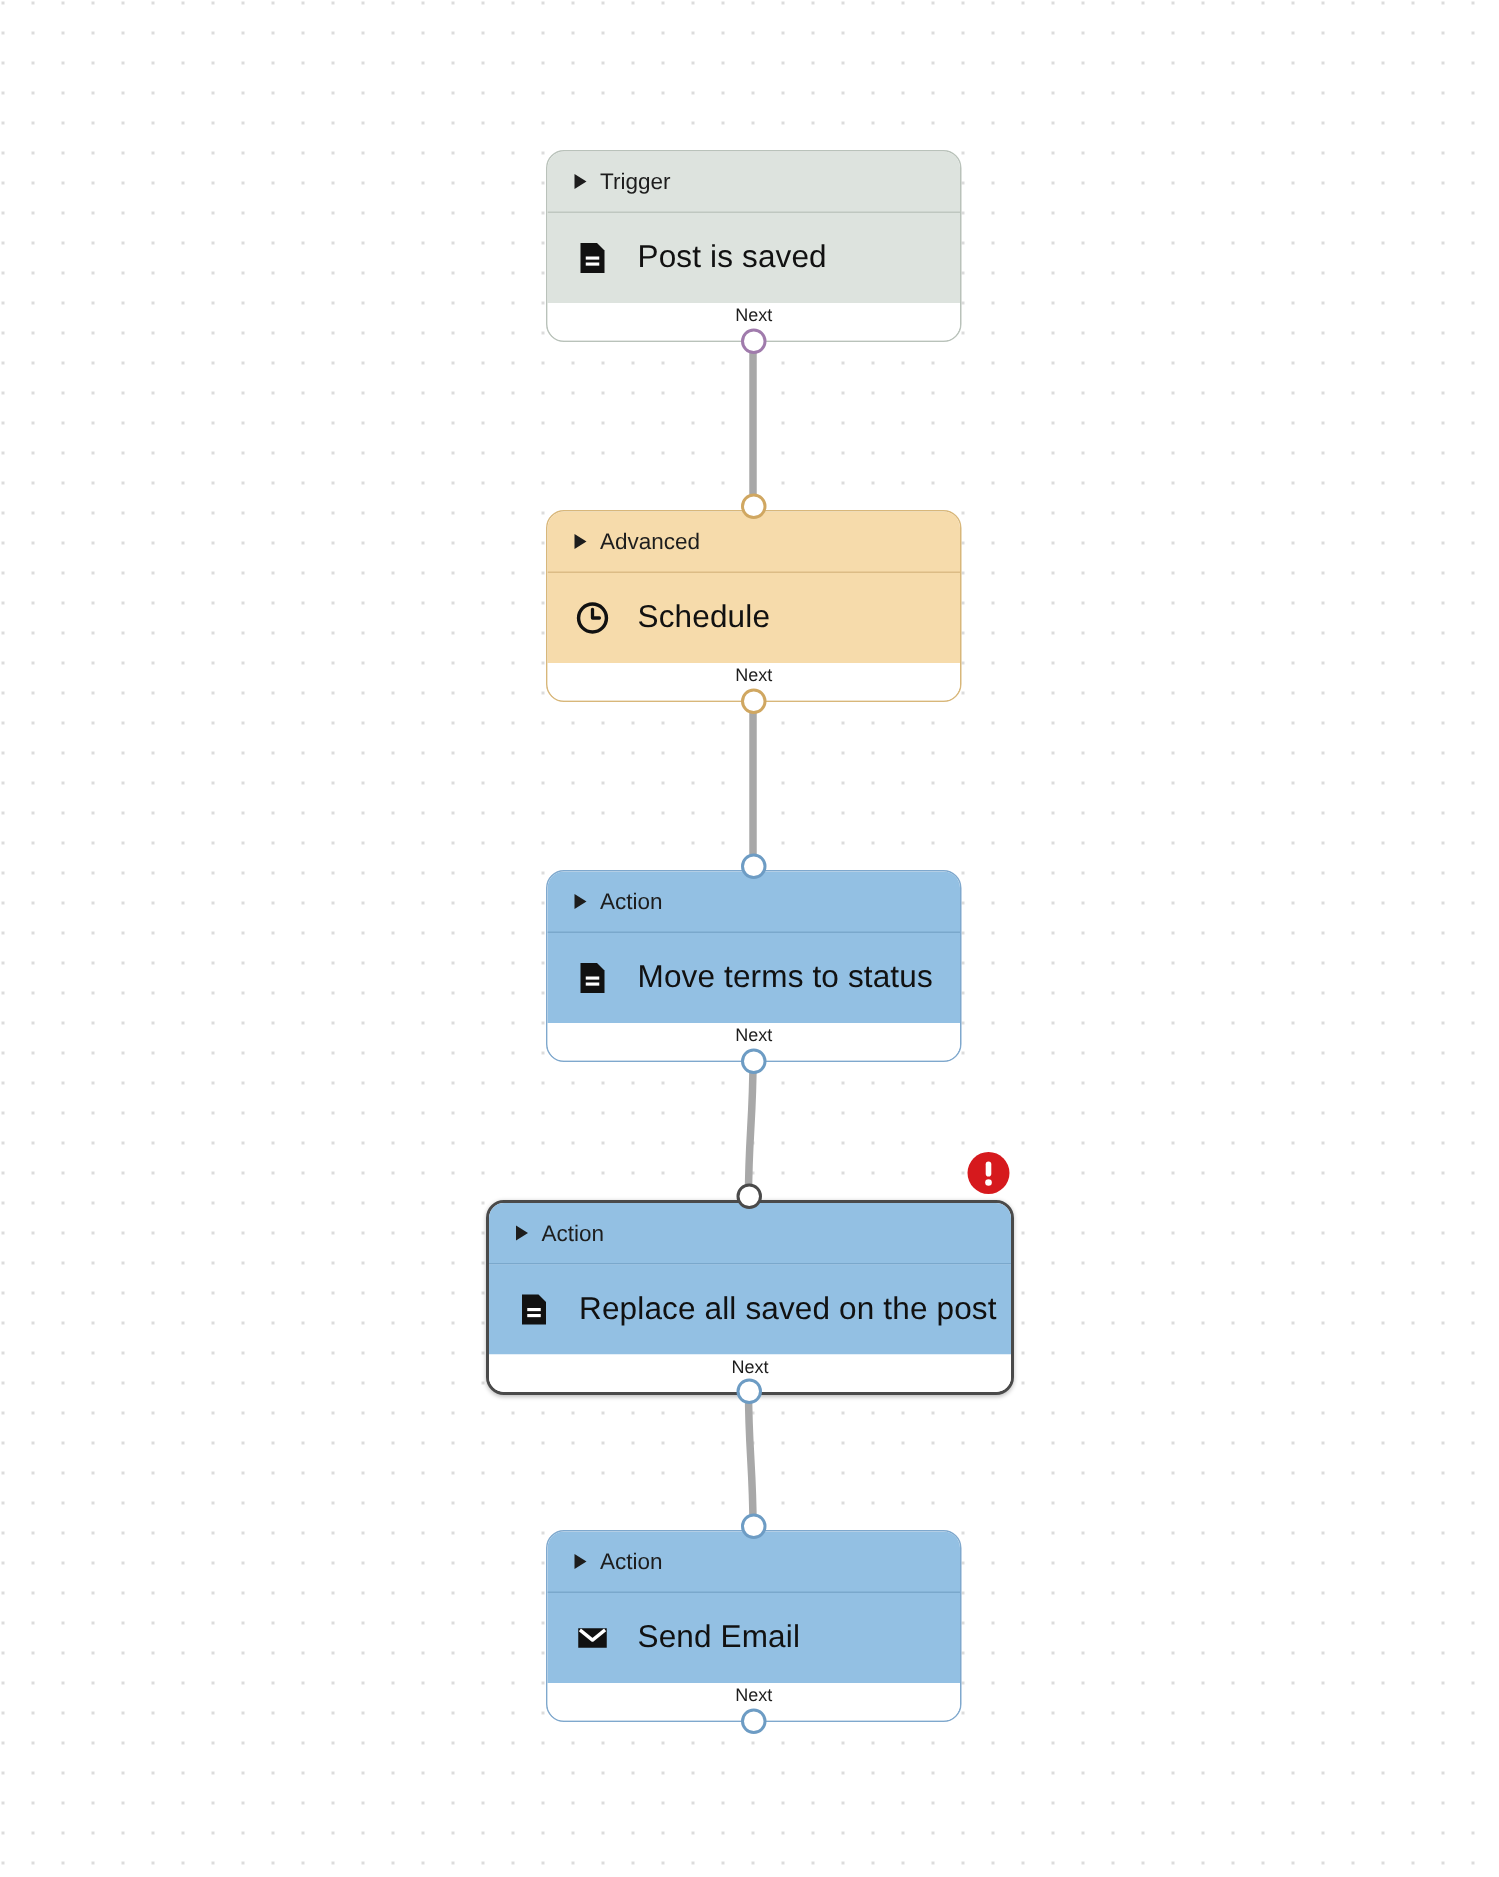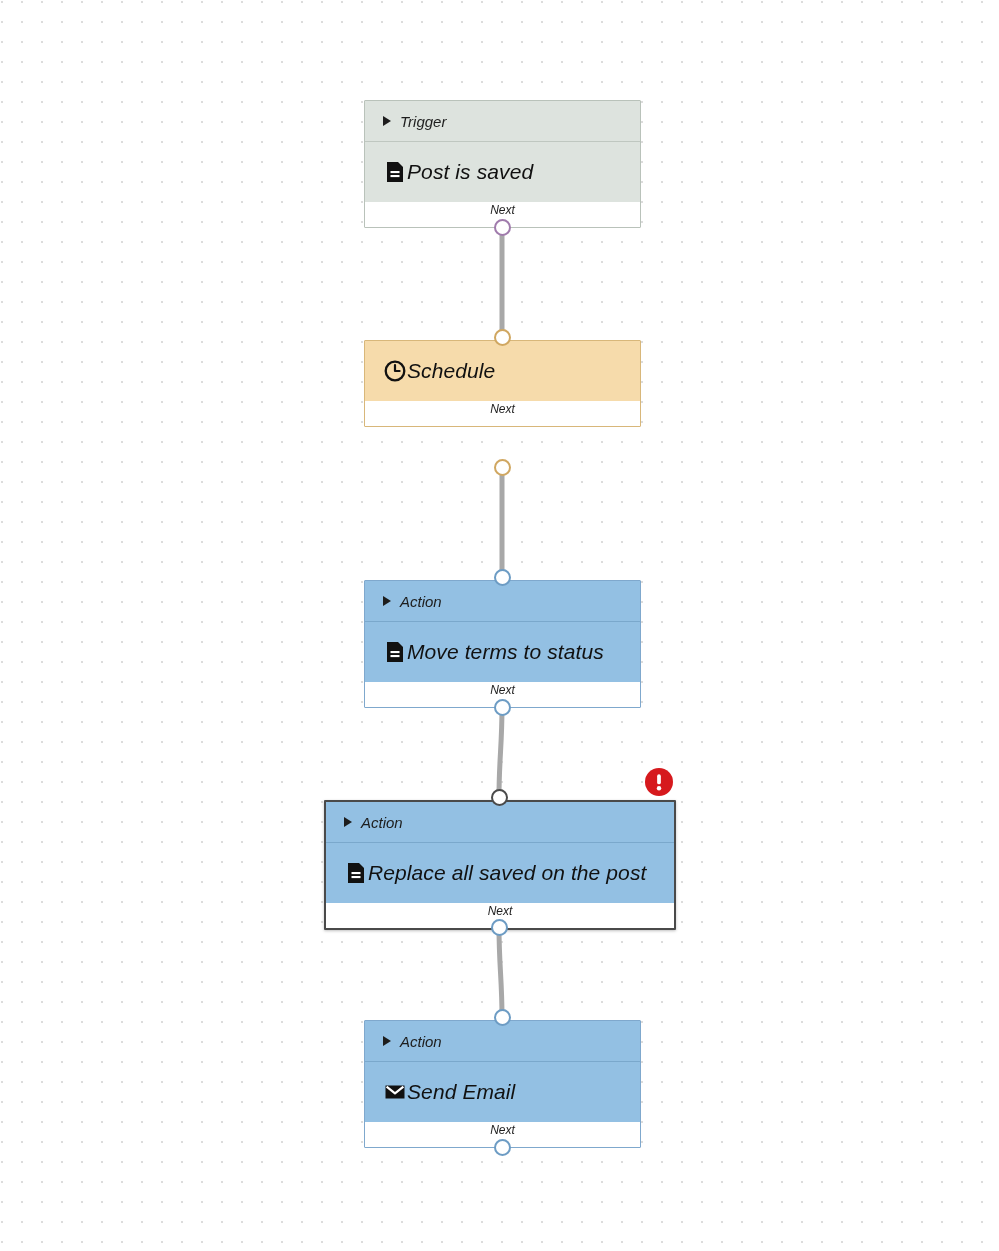--- a/index.html
+++ b/index.html
@@ -27,25 +27,24 @@
     top: 0;
     width: 999px;
     height: 1251px;
     pointer-events: none;
   }
 
   
   .node {
     position: absolute;
     box-sizing: border-box;
-    border-radius: 1px;
+    border-radius: 12px;
     border: 1.5px solid #b9c2ba;
     background: #ffffff;
     overflow: hidden;
-    font-style: italic;
   }
   .node.selected {
     border: 2.5px solid #4a4a4a;
     box-shadow: 0 1px 3px rgba(0,0,0,0.25);
     z-index: 6;
   }
   .node-header {
     display: flex;
     align-items: center;
     gap: 9px;
@@ -59,20 +58,21 @@
     width: 0;
     height: 0;
     border-left: 8px solid #1d1d1d;
     border-top: 5.5px solid transparent;
     border-bottom: 5.5px solid transparent;
     flex: 0 0 auto;
   }
   .node-body {
     display: flex;
     align-items: center;
+    gap: 18px;
     padding: 0 14px 0 18px;
     height: 60px;
   }
   .node-icon {
     flex: 0 0 auto;
     width: 24px;
     height: 24px;
     display: block;
   }
   .node-title {
@@ -157,20 +157,24 @@
         <rect x="7.5" y="11" width="9" height="2.1" fill="#ffffff"></rect>
         <rect x="7.5" y="15" width="9" height="2.1" fill="#ffffff"></rect>
       </svg>
       <span class="node-title">Post is saved</span>
     </div>
     <div class="node-footer">Next</div>
   </div>
   <div class="port port-purple" style="left:494px; top:219px;"></div>
 
   <div class="node n-advanced" style="left:364px; top:340px; width:277px;">
+    <div class="node-header">
+      <span class="caret"></span>
+      <span>Advanced</span>
+    </div>
     <div class="node-body">
       <svg class="node-icon" viewBox="0 0 24 24">
         <circle cx="12" cy="12" r="9.3" fill="none" stroke="#111111" stroke-width="2.3"></circle>
         <path d="M12 6.2 V12 H16.6" fill="none" stroke="#111111" stroke-width="2.2" stroke-linecap="round" stroke-linejoin="round"></path>
       </svg>
       <span class="node-title">Schedule</span>
     </div>
     <div class="node-footer">Next</div>
   </div>
   <div class="port port-tan" style="left:494px; top:329px;"></div>

